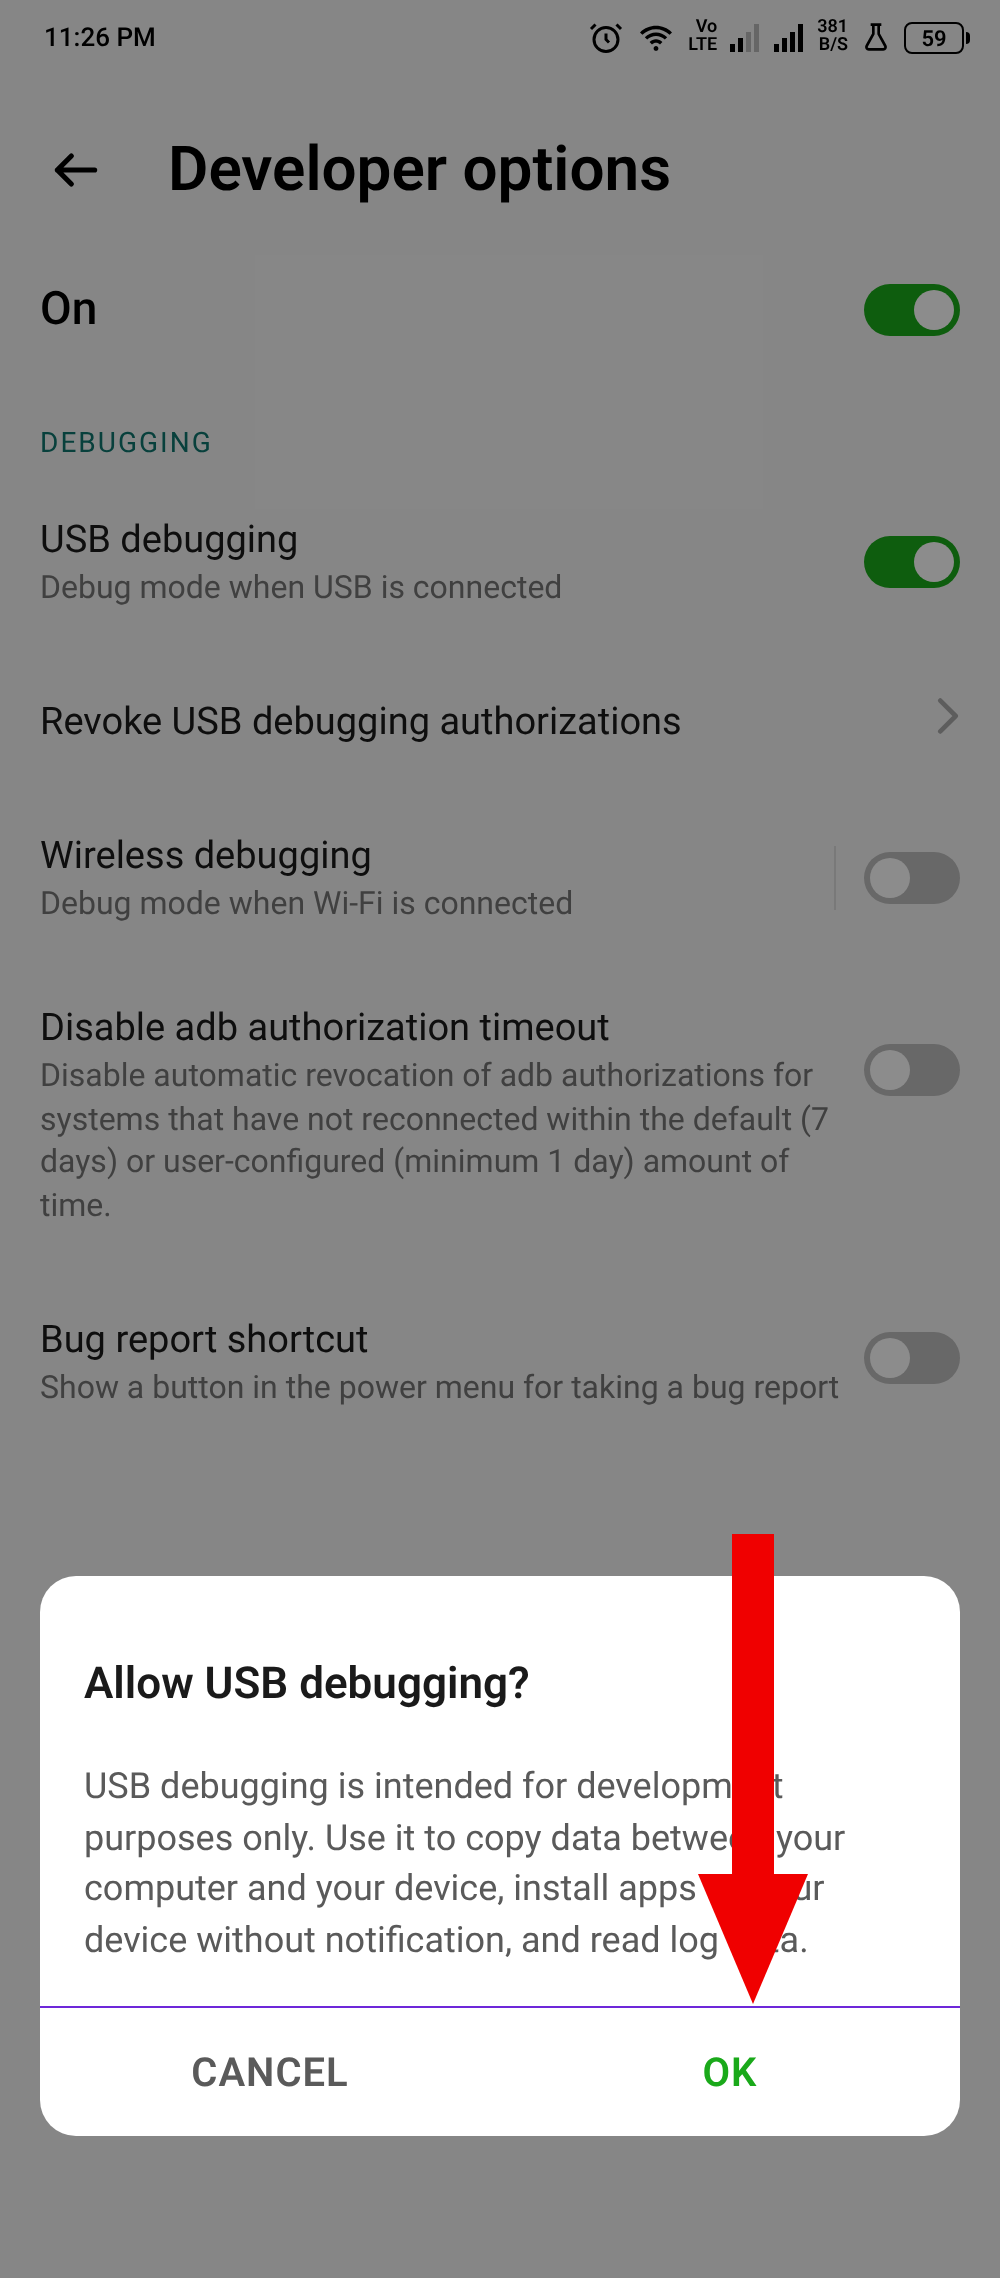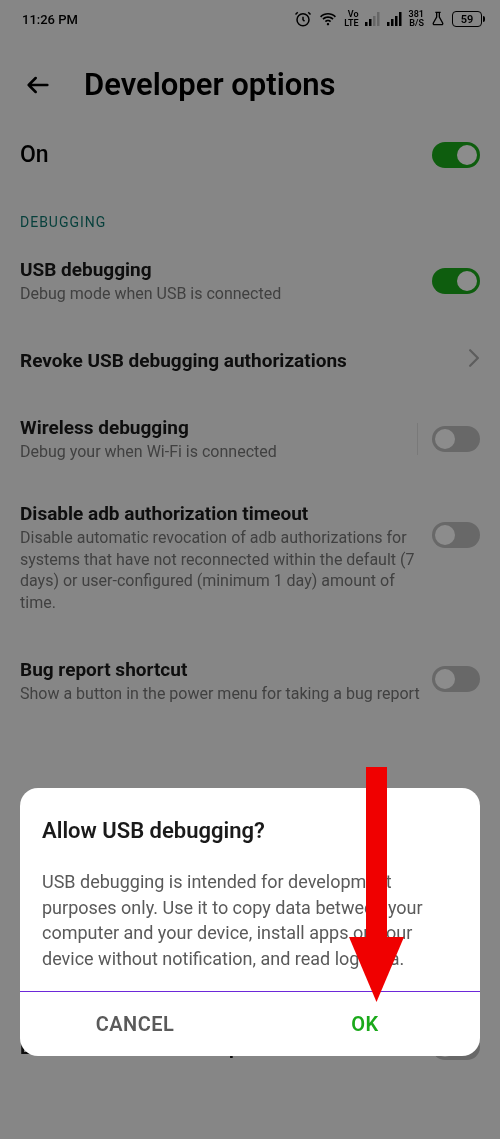--- a/index.html
+++ b/index.html
@@ -73,21 +73,21 @@
     .page-title { font-size: 31px; font-weight: 600; }
     
     .content { padding: 0 20px; }
     .row {
       display: flex;
       align-items: center;
       justify-content: space-between;
       padding: 18px 0;
     }
     .row-text { flex: 1; padding-right: 12px; }
-    .row-title { font-size: 19px; font-weight: 700; color: #1a1a1a; }
+    .row-title { font-size: 19px; font-weight: 400; color: #1a1a1a; }
     .row-sub { font-size: 16px; color: #767676; margin-top: 2px; line-height: 1.35; }
     .section-label { font-size: 14px; color: #0f766e; letter-spacing: 1px; padding: 28px 0 10px; }
     .row-title-big { font-size: 23px; font-weight: 500; }
     
     .toggle {
       width: 48px;
       height: 26px;
       border-radius: 13px;
       position: relative;
       flex-shrink: 0;
@@ -110,21 +110,21 @@
     .dialog {
       position: absolute;
       left: 20px;
       right: 20px;
       top: 788px;
       background: #fff;
       border-radius: 18px;
       z-index: 10;
       overflow: hidden;
     }
-    .dialog-body { padding: 30px 22px 20px 22px; }
+    .dialog-body { padding: 30px 22px 20px 22px; margin-top: 12px; }
     .dialog-title { font-size: 22px; font-weight: 600; color: #1a1a1a; }
     .dialog-text { font-size: 18px; color: #5a5a5a; line-height: 1.42; margin-top: 26px; }
     .dialog-buttons {
       display: flex;
       border-top: 1px solid #6d28d9;
     }
     .dialog-btn {
       flex: 1;
       text-align: center;
       padding: 20px 0;
@@ -233,21 +233,21 @@
     <span class="chevron">
       <svg width="12" height="18" viewBox="0 0 8 14" fill="none" stroke="#aaa" stroke-width="1.8" stroke-linecap="round" stroke-linejoin="round">
           <path d="M1 1l6 6-6 6"></path>
         </svg>
     </span>
   </div>
 
   <div class="row">
     <div class="row-text">
       <div class="row-title">Wireless debugging</div>
-      <div class="row-sub">Debug your when Wi-Fi is connected</div>
+      <div class="row-sub">Debug mode when Wi-Fi is connected</div>
     </div>
     <div style="border-left:1px solid #ddd; height:32px; margin-right:14px;"></div>
     <div class="toggle off">
         <div class="knob"></div>
       </div>
   </div>
 
   <div class="row" style="align-items:flex-start; padding:22px 0;">
     <div class="row-text">
       <div class="row-title">Disable adb authorization timeout</div>

